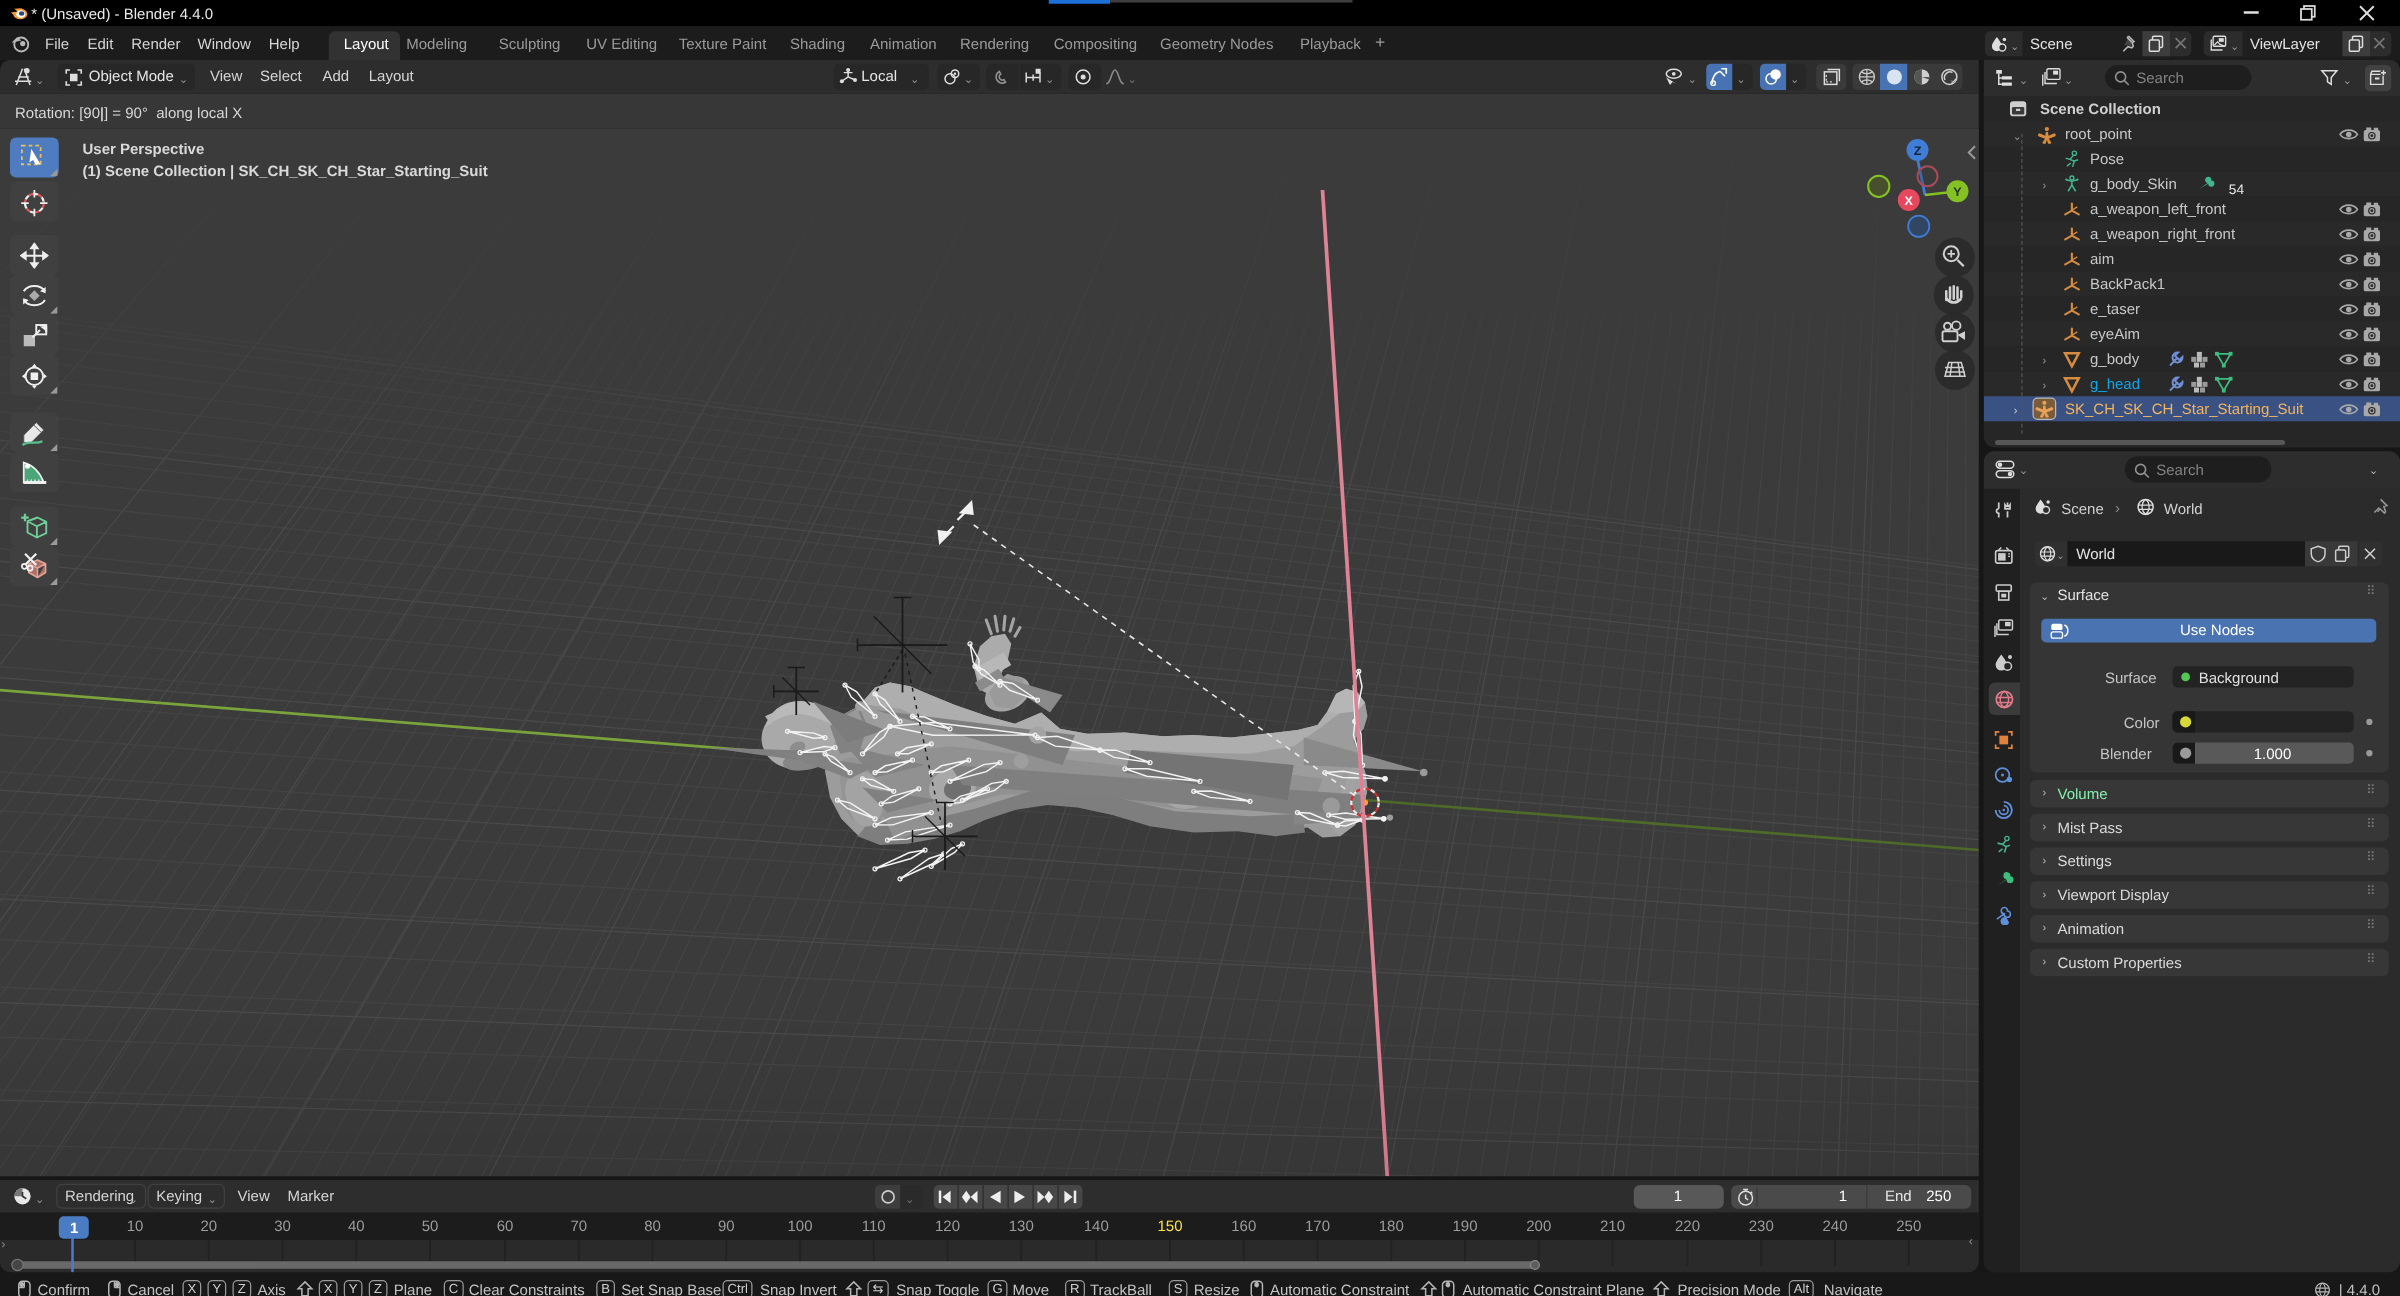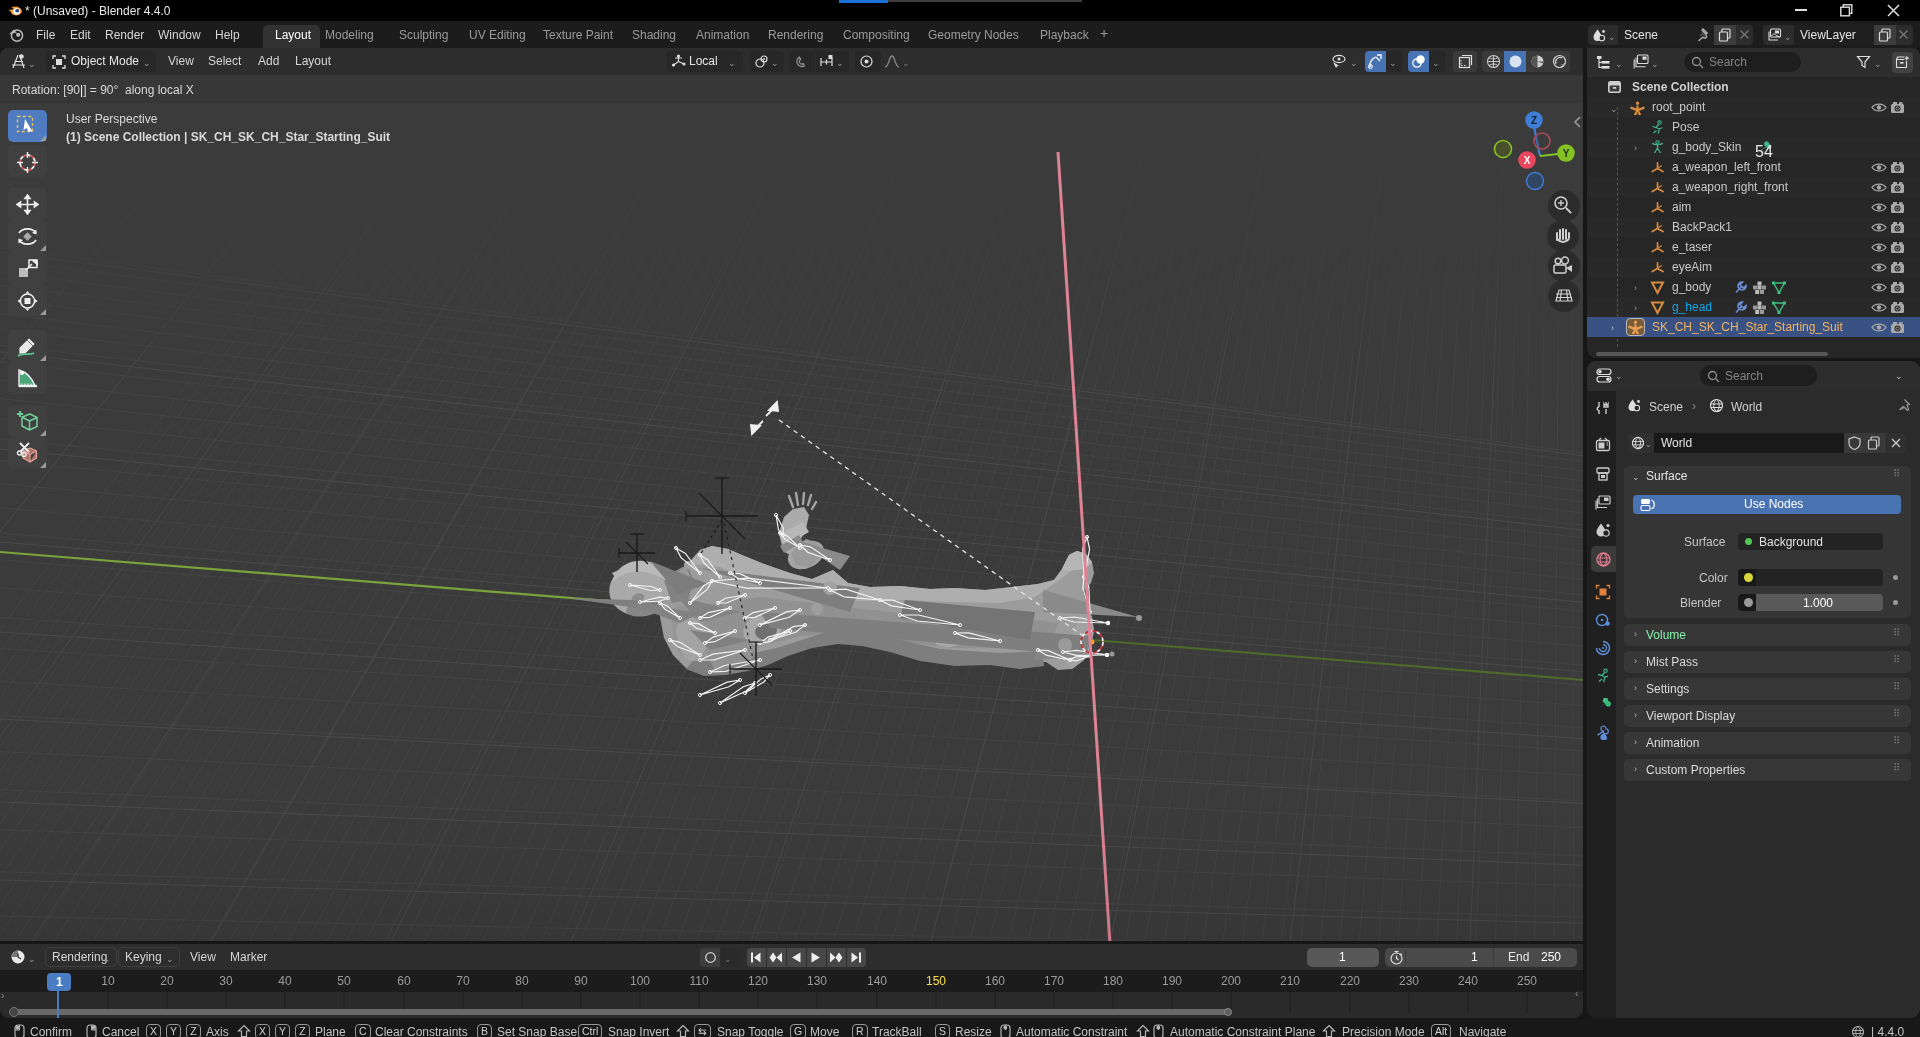--- a/index.html
+++ b/index.html
@@ -672,21 +672,21 @@
     </svg>
     <svg class="abs" style="left:40px;top:252px" width="6" height="6" viewBox="0 0 6 6">
       <path d="M6 0 L6 6 L0 6 Z" fill="#9a9a9a"></path>
     </svg>
     <svg class="abs" style="left:40px;top:327px" width="6" height="6" viewBox="0 0 6 6">
       <path d="M6 0 L6 6 L0 6 Z" fill="#9a9a9a"></path>
     </svg>
     <svg class="abs" style="left:40px;top:359px" width="6" height="6" viewBox="0 0 6 6">
       <path d="M6 0 L6 6 L0 6 Z" fill="#9a9a9a"></path>
     </svg>
-    <span class="t" style="left:66px;top:9px;color:#d9d9d9;font-weight:normal">User Perspective</span>
+    <span class="t" style="left:66px;top:9px;color:#d9d9d9;font-weight:bold">User Perspective</span>
     <span class="t" style="left:66px;top:27px;color:#d9d9d9;font-weight:bold">(1) Scene Collection | SK_CH_SK_CH_Star_Starting_Suit</span>
   </div>
 <div id="outliner">
   <div class="abs" style="left:0;top:0;width:333px;height:29px;background:#2d2d2d"></div>
   <svg class="abs" style="left:9px;top:7px" width="17" height="15" viewBox="0 0 17 15">
       <rect x="1" y="1" width="4.5" height="3" fill="#ddd"></rect>
       <rect x="5.5" y="6" width="8" height="2.6" fill="#ddd"></rect>
       <rect x="5.5" y="11" width="8" height="2.6" fill="#ddd"></rect>
       <path d="M3 4 L3 12.3 L5.5 12.3 M3 7.3 L5.5 7.3" stroke="#ddd" stroke-width="1.2" fill="none"></path>
     </svg>
@@ -749,21 +749,21 @@
     <svg class="abs" style="left:63px;top:63px" width="15" height="15" viewBox="0 0 15 15">
         <circle cx="7.5" cy="2.4" r="1.6" fill="none" stroke="#43b58c" stroke-width="1.1"></circle>
         <path d="M7.5 4.2 L7.5 8 M7.5 5 L3 3.8 M7.5 5 L12 3.8 M7.5 8 L4.5 13 M7.5 8 L10.5 13" fill="none" stroke="#43b58c" stroke-width="1.2"></path>
         <circle cx="3" cy="3.6" r="0.9" fill="#43b58c"></circle>
         <circle cx="12" cy="3.6" r="0.9" fill="#43b58c"></circle>
       </svg>
     <span class="t" style="left:85px;top:63px;color:#c8c8c8">g_body_Skin</span>
     <svg class="abs" style="left:170px;top:63px" width="15" height="15" viewBox="0 0 15 15">
         <path d="M3 12 L9 6 A2.5 2.5 0 1 1 11.5 3.5 A2.5 2.5 0 1 1 9.5 6.5 Z" fill="#43b58c" transform="rotate(10 7 7)"></path>
       </svg>
-    <span class="t" style="left:168px;top:68px;color:#e8e8e8;font-size:16px">54</span>
+    <span class="t" style="left:196px;top:68px;color:#e8e8e8;font-size:11px">54</span>
 
     <svg class="abs" style="left:63px;top:84px" width="15" height="15" viewBox="0 0 15 15">
         <path d="M7.5 7.5 L7.5 1.8 M7.5 7.5 L2.2 10.5 M7.5 7.5 L13 10.5" stroke="#d78b3f" stroke-width="1.7" stroke-linecap="round"></path>
         <path d="M7.5 7.2 L11.8 4.5" stroke="#d78b3f" stroke-width="1.1"></path>
       </svg>
     <span class="t" style="left:85px;top:83px;color:#c8c8c8">a_weapon_left_front</span>
     <svg class="abs" style="left:63px;top:104px" width="15" height="15" viewBox="0 0 15 15">
         <path d="M7.5 7.5 L7.5 1.8 M7.5 7.5 L2.2 10.5 M7.5 7.5 L13 10.5" stroke="#d78b3f" stroke-width="1.7" stroke-linecap="round"></path>
         <path d="M7.5 7.2 L11.8 4.5" stroke="#d78b3f" stroke-width="1.1"></path>
       </svg>

